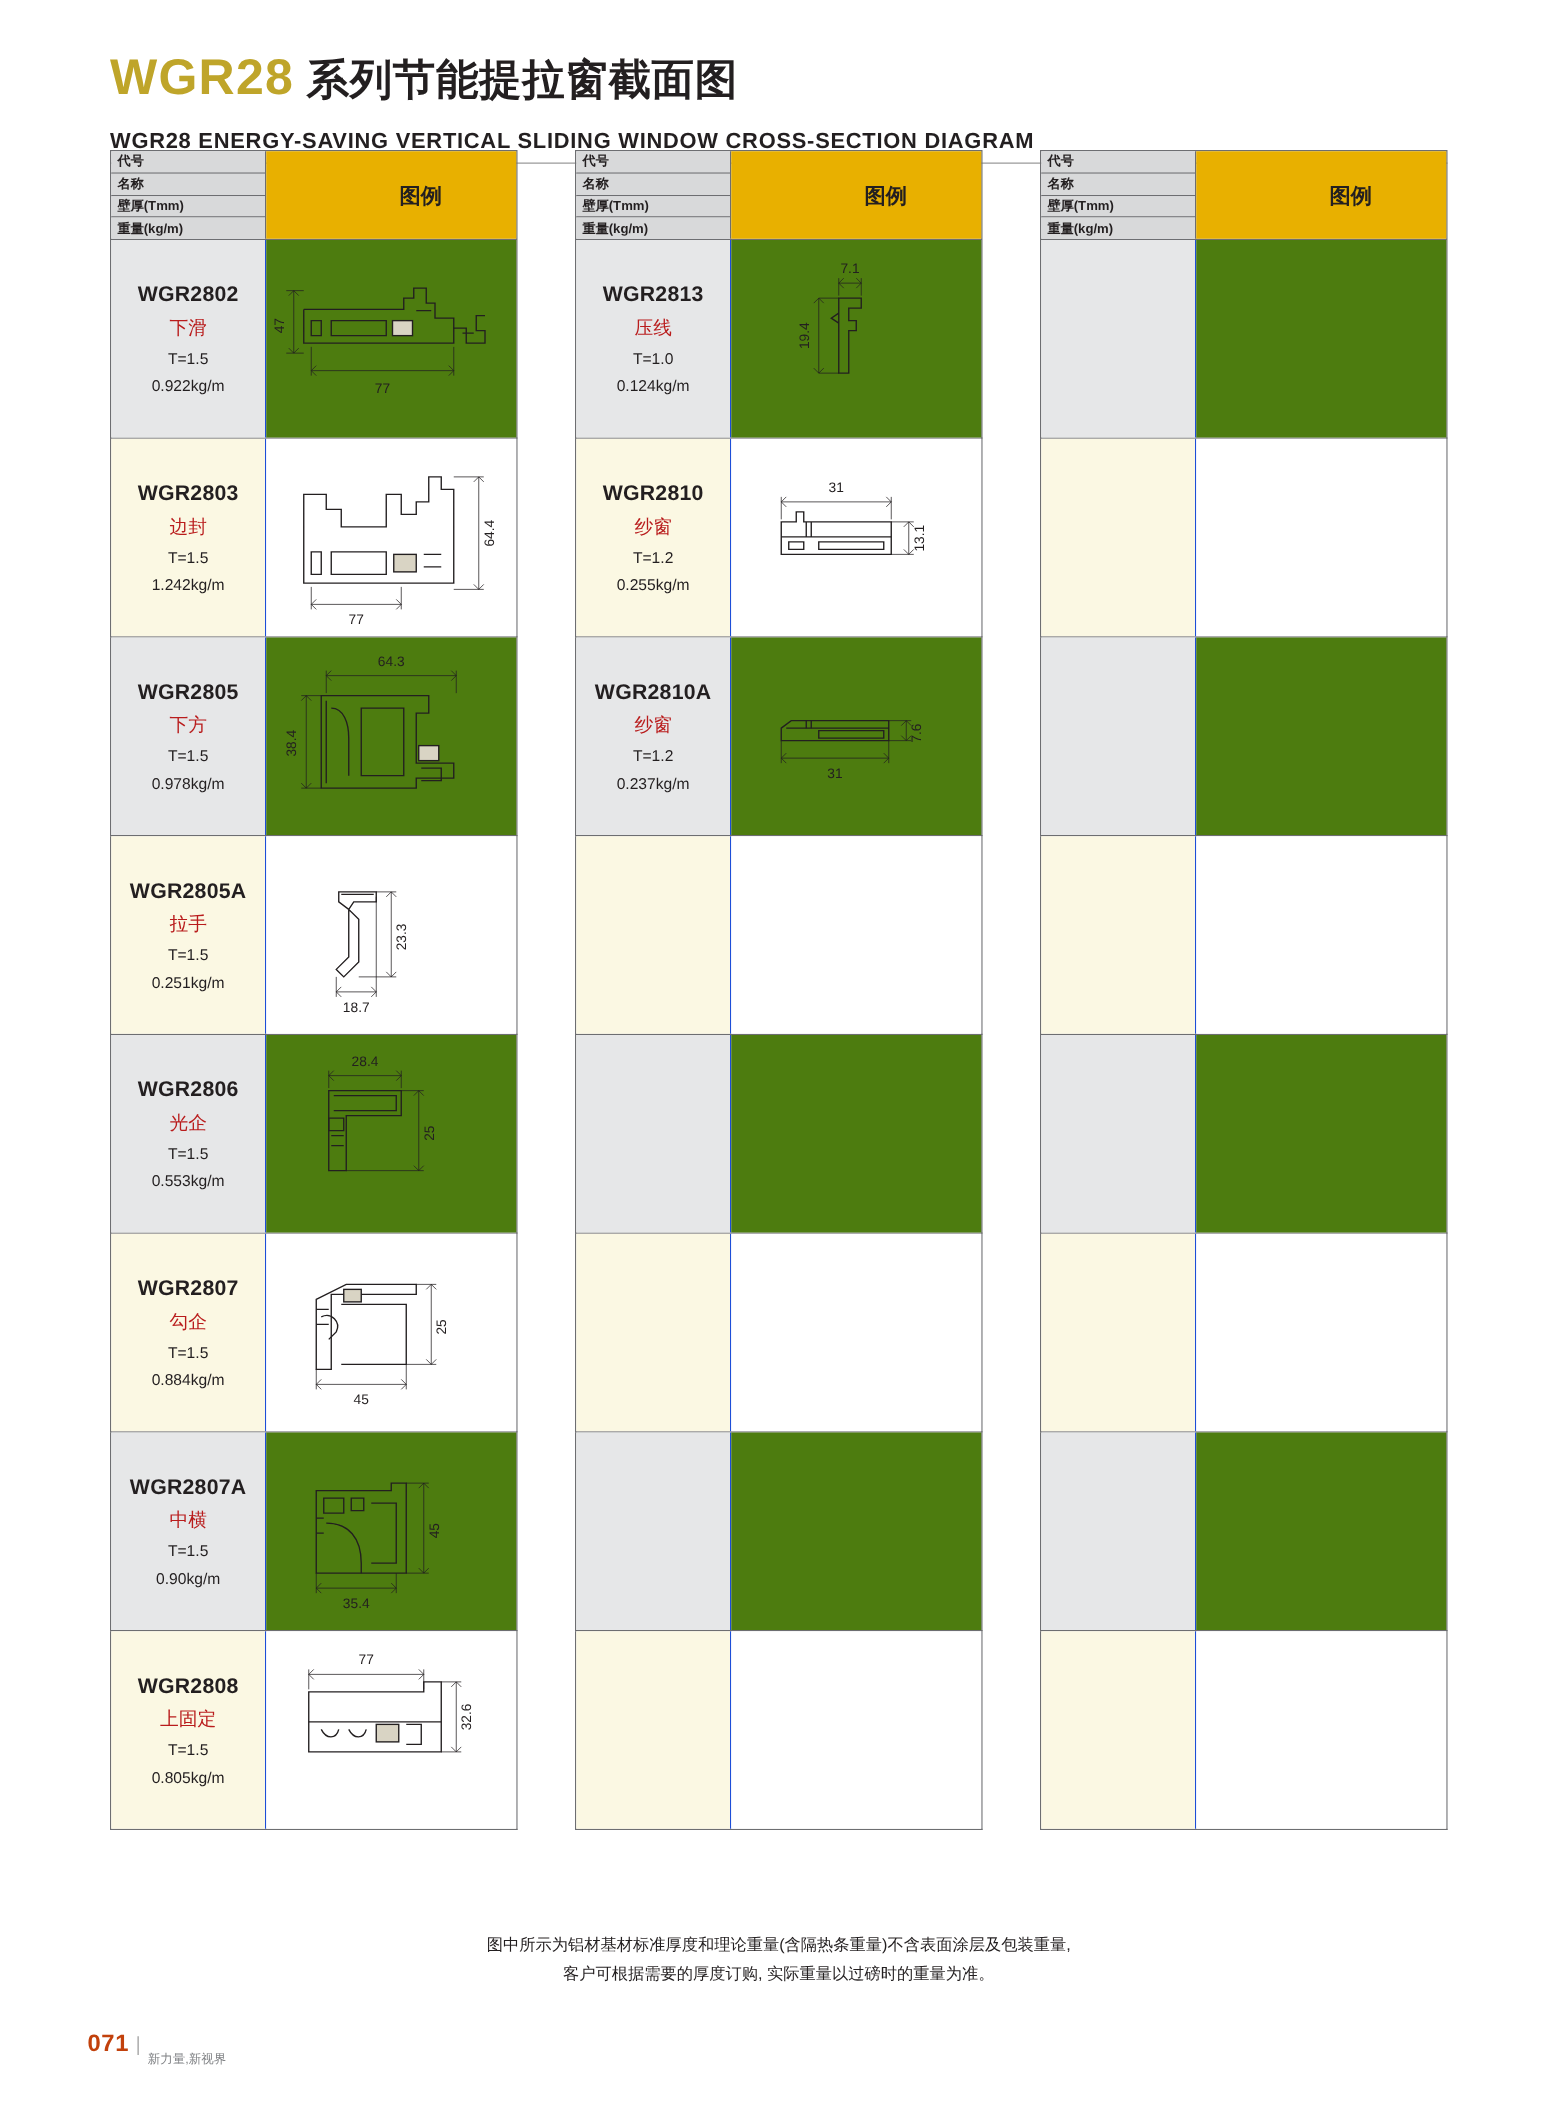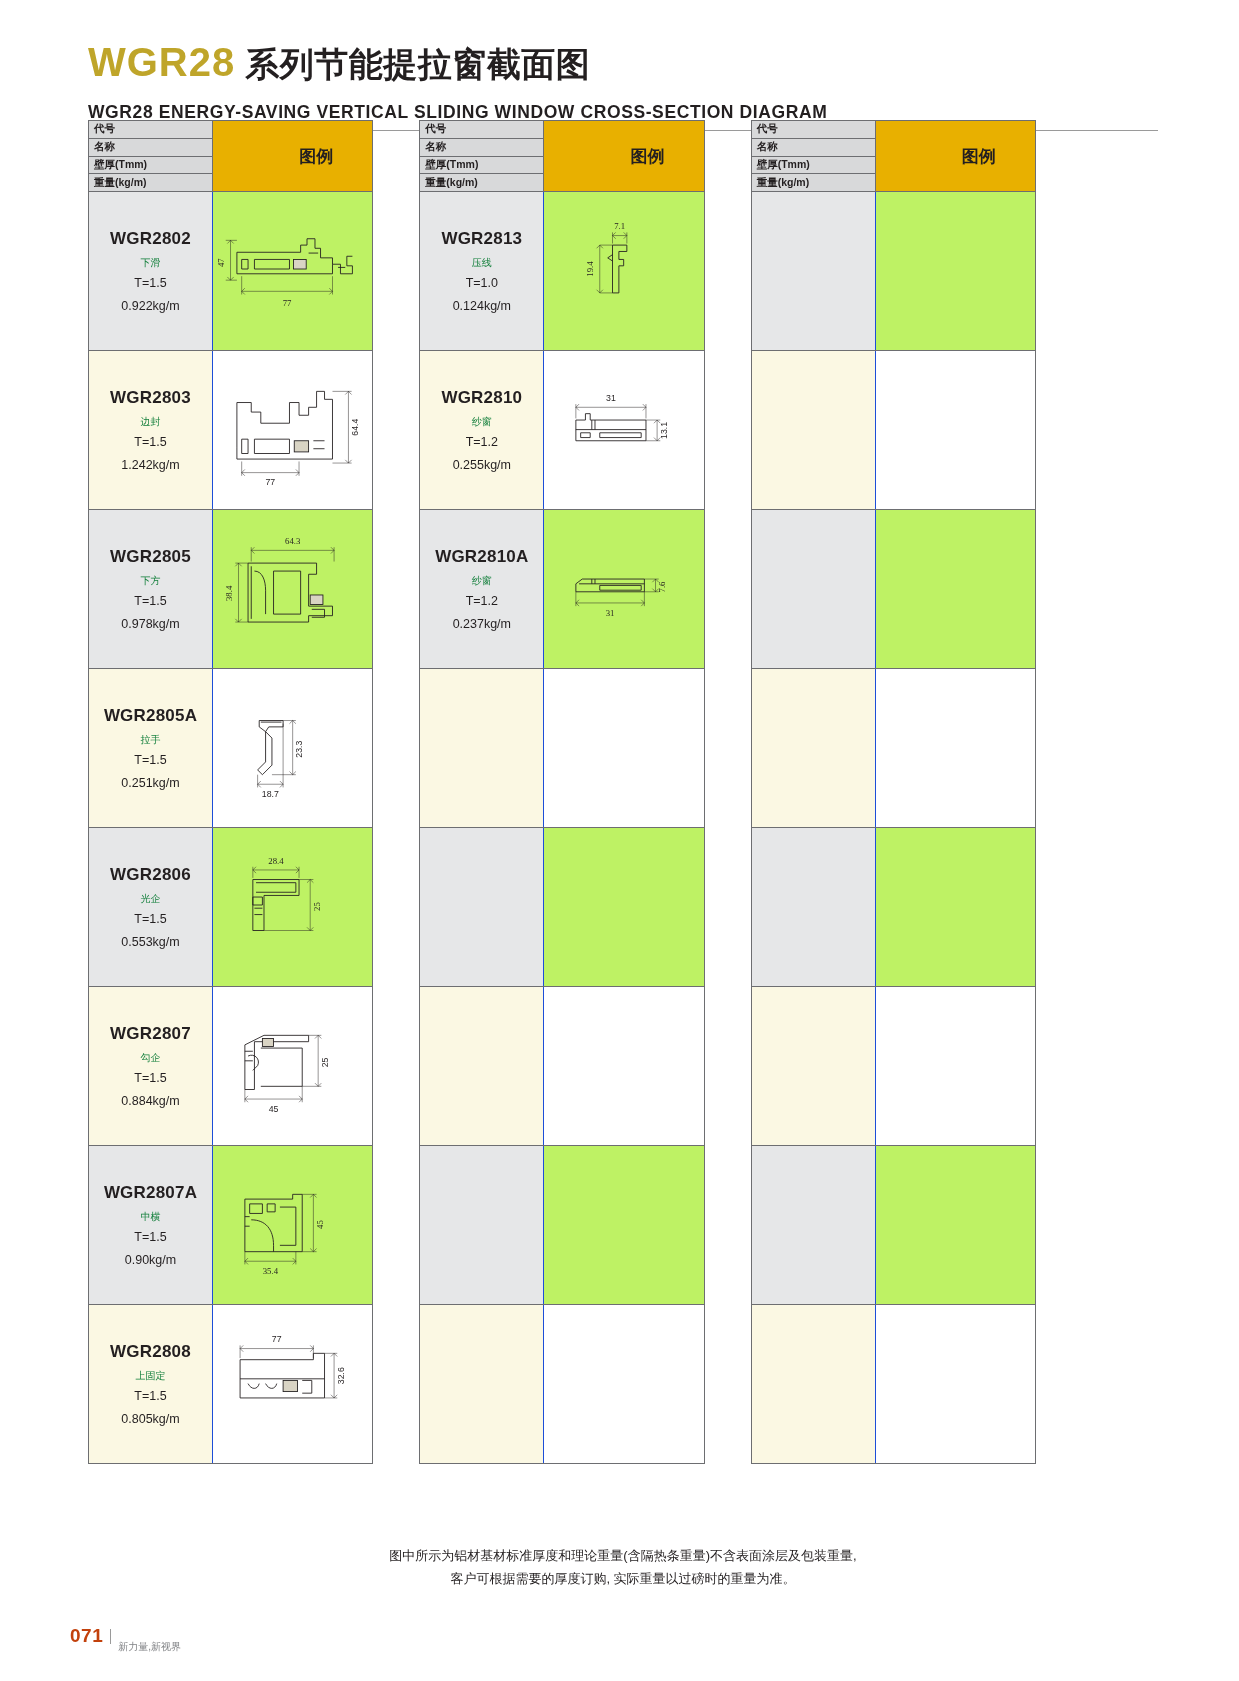--- a/index.html
+++ b/index.html
@@ -57,21 +57,21 @@
     margin-top: 7px;
     border-bottom: 1px solid #9a9a9a;
     width: 1070px;
   }
 
   
   .grid {
     position: absolute;
     left: 88px;
     top: 120px;
-    width: 948px;
+    width: 1070px;
     display: flex;
     gap: 0;
   }
   .col {
     width: 326px;
     margin-right: 46px;
     display: flex;
     flex-direction: column;
   }
   .col:last-child { margin-right: 0; }
@@ -130,35 +130,35 @@
     box-sizing: border-box;
     display: flex;
     flex-direction: column;
     align-items: center;
     justify-content: center;
     text-align: center;
     line-height: 1.45;
   }
   .row.shade-grey .info { background: #e6e7e8; }
   .row.shade-cream .info { background: #fbf8e3; }
-  .row.shade-grey .fig { background: #bef264; font-family: Liberation Serif, serif; }
+  .row.shade-grey .fig { background: #4d7c0f; }
   .row.shade-cream .fig { background: #ffffff; }
   .row.empty.shade-grey .info { background: #e6e7e8; }
   .row.empty.shade-cream .info { background: #fbf8e3; }
 
   .info .code {
     font-size: 17px;
     font-weight: bold;
     color: #231f20;
     letter-spacing: 0.2px;
   }
   .info .name {
-    font-size: 10px;
+    font-size: 15px;
     margin-top: 4px;
-    color: #15803d;
+    color: #b91c1c;
   }
   .info .t,
   .info .w {
     font-size: 12.5px;
     margin-top: 4px;
     color: #231f20;
   }
   .fig {
     flex: 1;
     position: relative;

